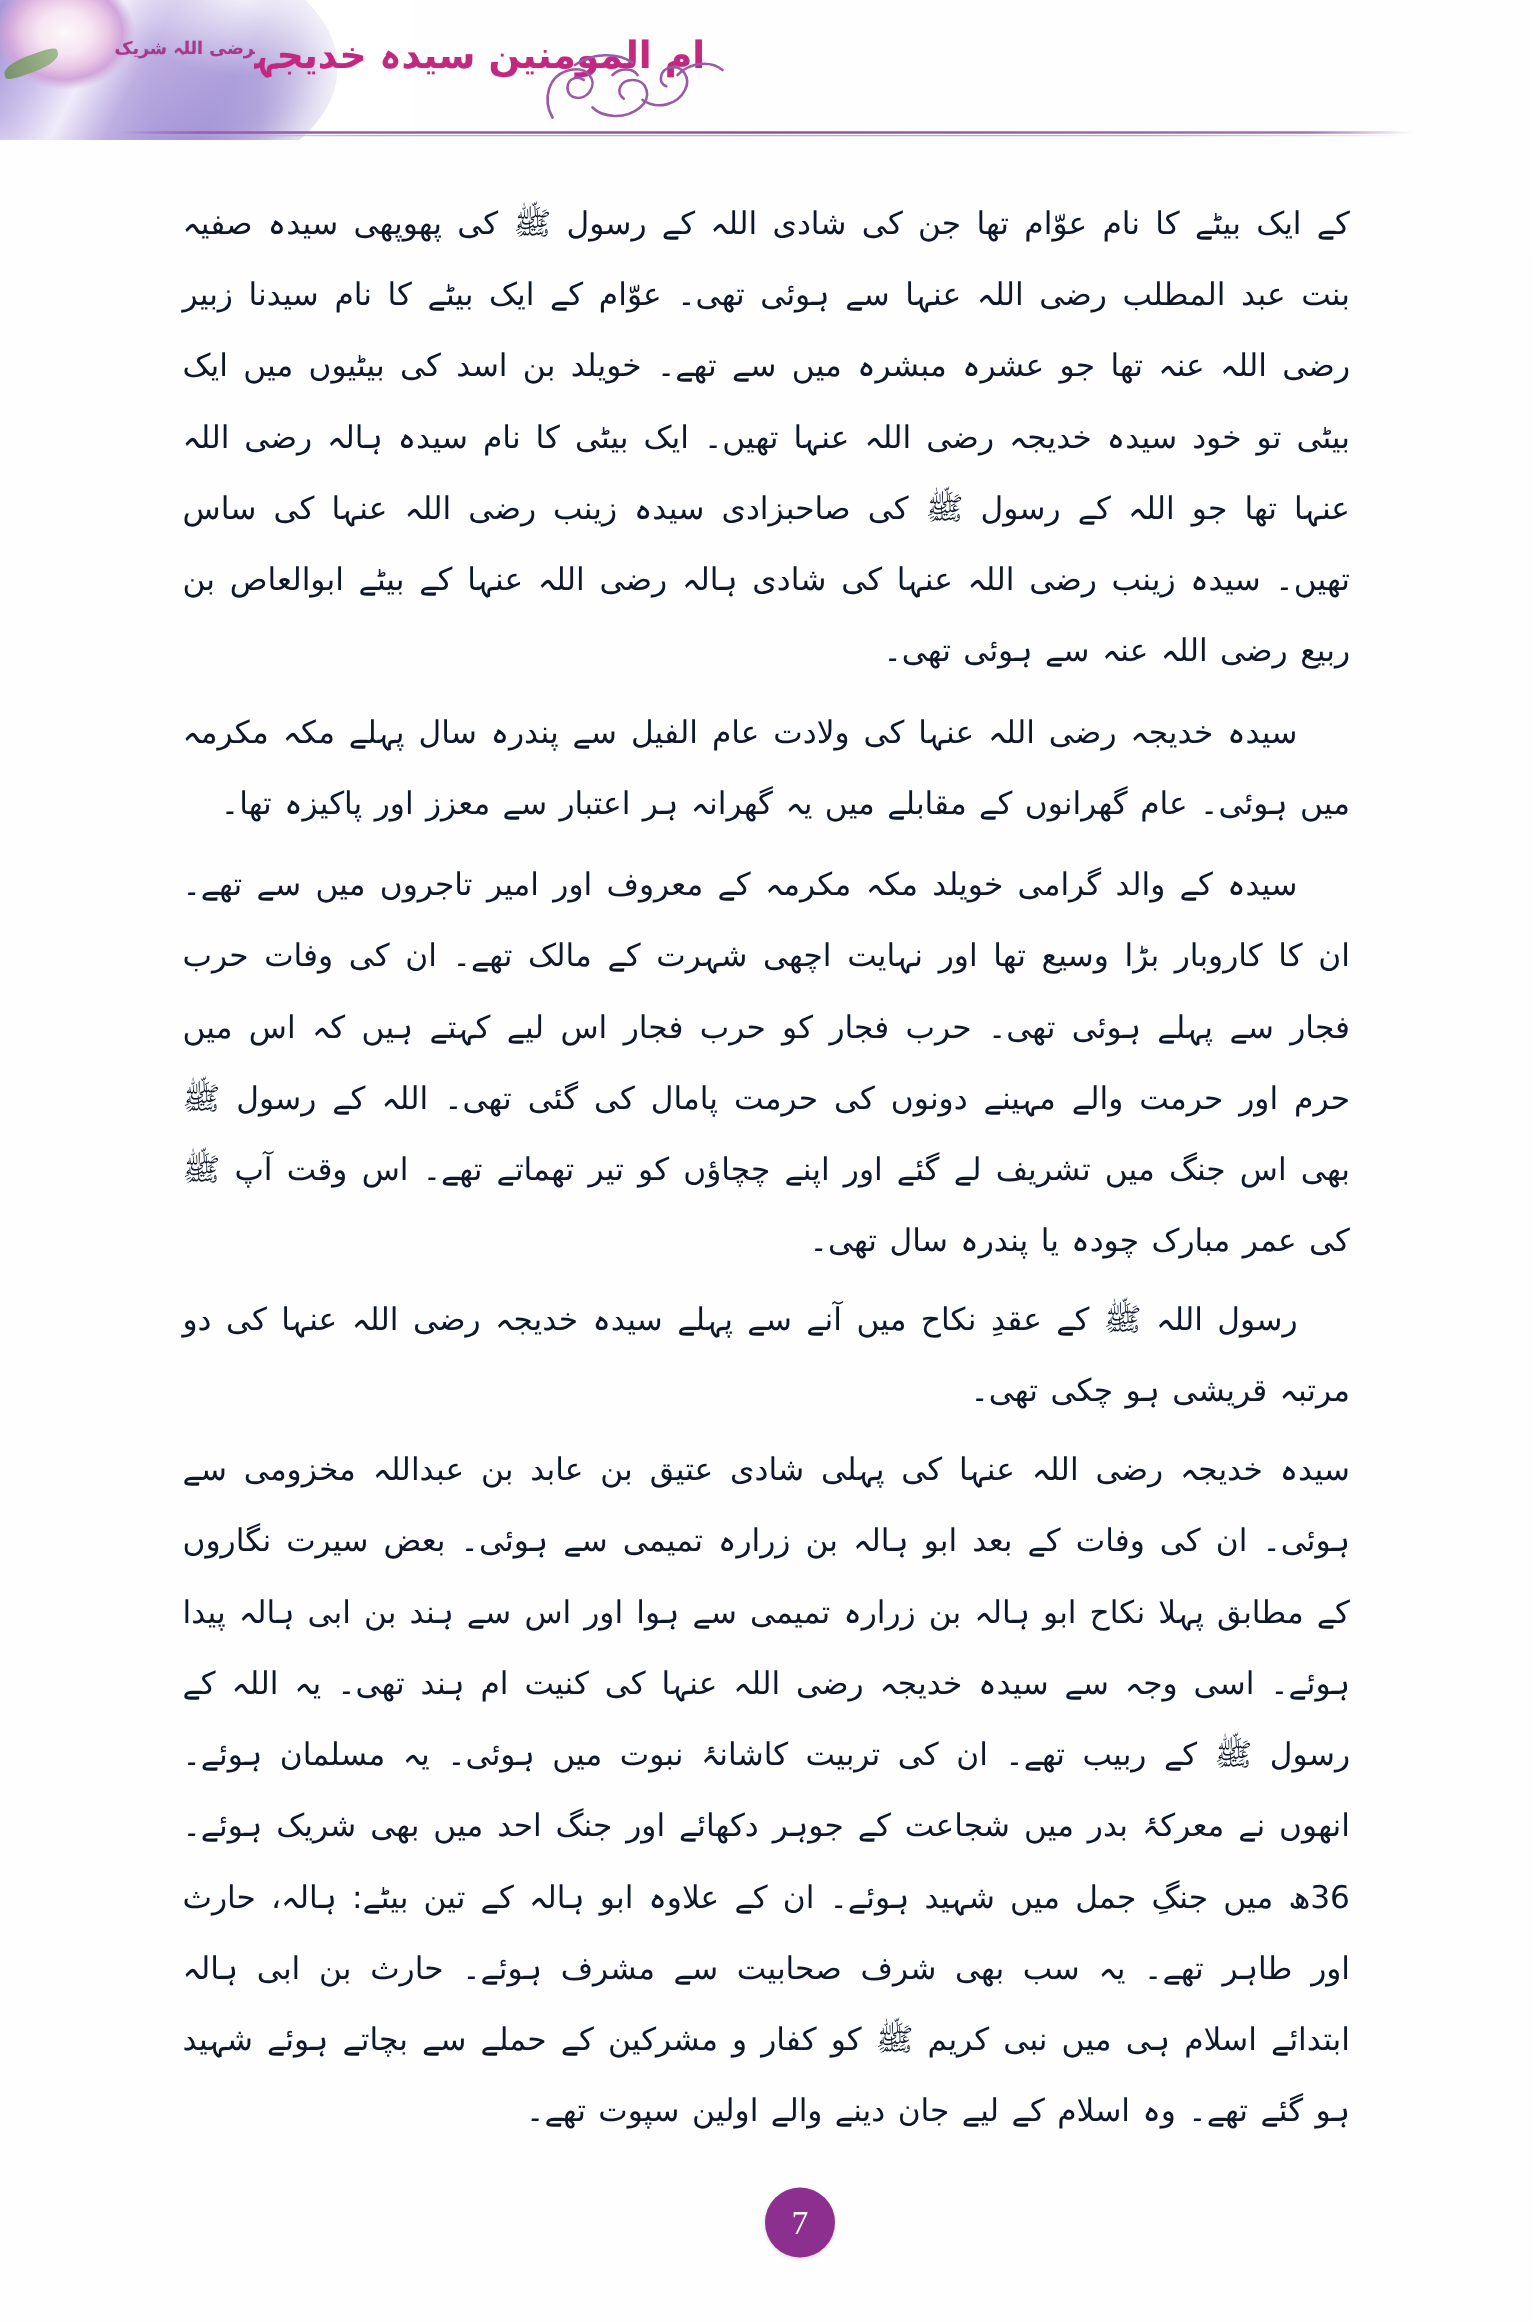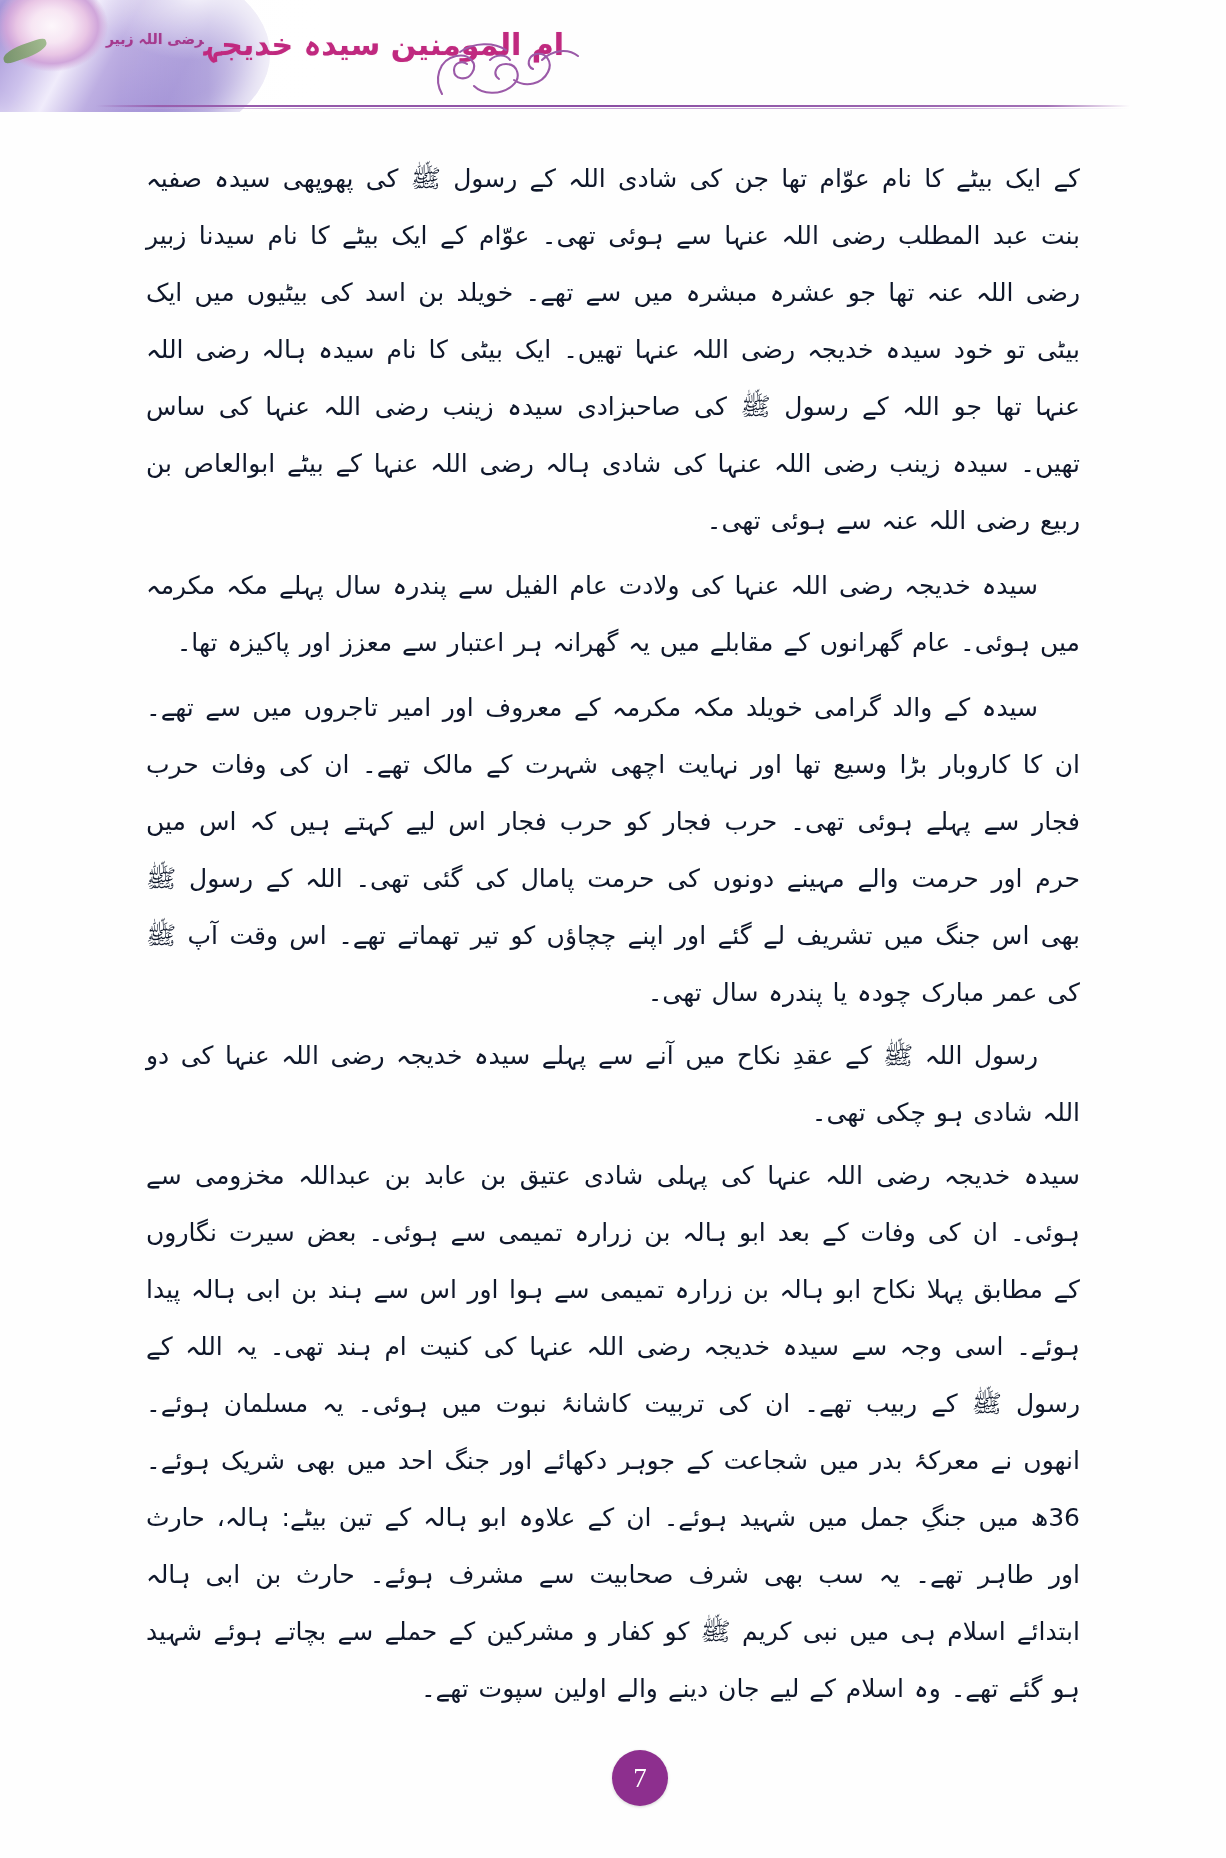--- a/index.html
+++ b/index.html
@@ -175,21 +175,21 @@
 
 <div class="page">
 
   <div class="header-band">
 
     <div class="rose-photo"></div>
     <div class="rose-leaf"></div>
     <div class="rose-fade"></div>
 
     <div class="header-title">
-      <span>ام المومنین سیدہ خدیجہ</span><span class="honorific">رضی اللہ زبیر</span>
+      <span>ام المومنین سیدہ خدیجہ</span><span class="honorific">رضی اللہ شریک</span>
     </div>
 
     <div class="header-flourish">
       <svg viewBox="0 0 150 66" fill="none" stroke="currentColor" stroke-width="2.1" stroke-linecap="round">
         <path d="M12 58 C4 44 8 24 26 20 C40 17 48 28 42 37 C37 45 24 44 24 34 C24 27 32 24 37 28"></path>
         <path d="M44 50 C52 58 70 60 82 50 C92 42 88 28 76 28 C66 28 62 38 69 43"></path>
         <path d="M84 44 C96 52 112 48 118 36 C123 26 116 16 106 18 C98 20 96 30 103 33"></path>
         <path d="M112 24 C122 14 138 12 148 20"></path>
         <path d="M30 16 C44 6 64 6 76 14"></path>
         <path d="M60 24 C66 18 76 18 80 24"></path>
@@ -197,19 +197,19 @@
     </div>
 
     <div class="header-rule"></div>
     <div class="header-rule-thin"></div>
   </div>
 
   <div class="body-text">
     <p class="para">کے ایک بیٹے کا نام عوّام تھا جن کی شادی اللہ کے رسول ﷺ کی پھوپھی سیدہ صفیہ بنت عبد المطلب رضی اللہ عنہا سے ہوئی تھی۔ عوّام کے ایک بیٹے کا نام سیدنا زبیر رضی اللہ عنہ تھا جو عشرہ مبشرہ میں سے تھے۔ خویلد بن اسد کی بیٹیوں میں ایک بیٹی تو خود سیدہ خدیجہ رضی اللہ عنہا تھیں۔ ایک بیٹی کا نام سیدہ ہالہ رضی اللہ عنہا تھا جو اللہ کے رسول ﷺ کی صاحبزادی سیدہ زینب رضی اللہ عنہا کی ساس تھیں۔ سیدہ زینب رضی اللہ عنہا کی شادی ہالہ رضی اللہ عنہا کے بیٹے ابوالعاص بن ربیع رضی اللہ عنہ سے ہوئی تھی۔</p>
     <p class="para indent gap-top">سیدہ خدیجہ رضی اللہ عنہا کی ولادت عام الفیل سے پندرہ سال پہلے مکہ مکرمہ میں ہوئی۔ عام گھرانوں کے مقابلے میں یہ گھرانہ ہر اعتبار سے معزز اور پاکیزہ تھا۔</p>
     <p class="para indent gap-top">سیدہ کے والد گرامی خویلد مکہ مکرمہ کے معروف اور امیر تاجروں میں سے تھے۔ ان کا کاروبار بڑا وسیع تھا اور نہایت اچھی شہرت کے مالک تھے۔ ان کی وفات حرب فجار سے پہلے ہوئی تھی۔ حرب فجار کو حرب فجار اس لیے کہتے ہیں کہ اس میں حرم اور حرمت والے مہینے دونوں کی حرمت پامال کی گئی تھی۔ اللہ کے رسول ﷺ بھی اس جنگ میں تشریف لے گئے اور اپنے چچاؤں کو تیر تھماتے تھے۔ اس وقت آپ ﷺ کی عمر مبارک چودہ یا پندرہ سال تھی۔</p>
-    <p class="para indent">رسول اللہ ﷺ کے عقدِ نکاح میں آنے سے پہلے سیدہ خدیجہ رضی اللہ عنہا کی دو اللہ شادی ہو چکی تھی۔</p>
+    <p class="para indent">رسول اللہ ﷺ کے عقدِ نکاح میں آنے سے پہلے سیدہ خدیجہ رضی اللہ عنہا کی دو مرتبہ قریشی ہو چکی تھی۔</p>
     <p class="para">سیدہ خدیجہ رضی اللہ عنہا کی پہلی شادی عتیق بن عابد بن عبداللہ مخزومی سے ہوئی۔ ان کی وفات کے بعد ابو ہالہ بن زرارہ تمیمی سے ہوئی۔ بعض سیرت نگاروں کے مطابق پہلا نکاح ابو ہالہ بن زرارہ تمیمی سے ہوا اور اس سے ہند بن ابی ہالہ پیدا ہوئے۔ اسی وجہ سے سیدہ خدیجہ رضی اللہ عنہا کی کنیت ام ہند تھی۔ یہ اللہ کے رسول ﷺ کے ربیب تھے۔ ان کی تربیت کاشانۂ نبوت میں ہوئی۔ یہ مسلمان ہوئے۔ انھوں نے معرکۂ بدر میں شجاعت کے جوہر دکھائے اور جنگ احد میں بھی شریک ہوئے۔ 36ھ میں جنگِ جمل میں شہید ہوئے۔ ان کے علاوہ ابو ہالہ کے تین بیٹے: ہالہ، حارث اور طاہر تھے۔ یہ سب بھی شرف صحابیت سے مشرف ہوئے۔ حارث بن ابی ہالہ ابتدائے اسلام ہی میں نبی کریم ﷺ کو کفار و مشرکین کے حملے سے بچاتے ہوئے شہید ہو گئے تھے۔ وہ اسلام کے لیے جان دینے والے اولین سپوت تھے۔</p>
   </div>
 
   <div class="page-number">7</div>
 
 </div>
 
 </body></html>

